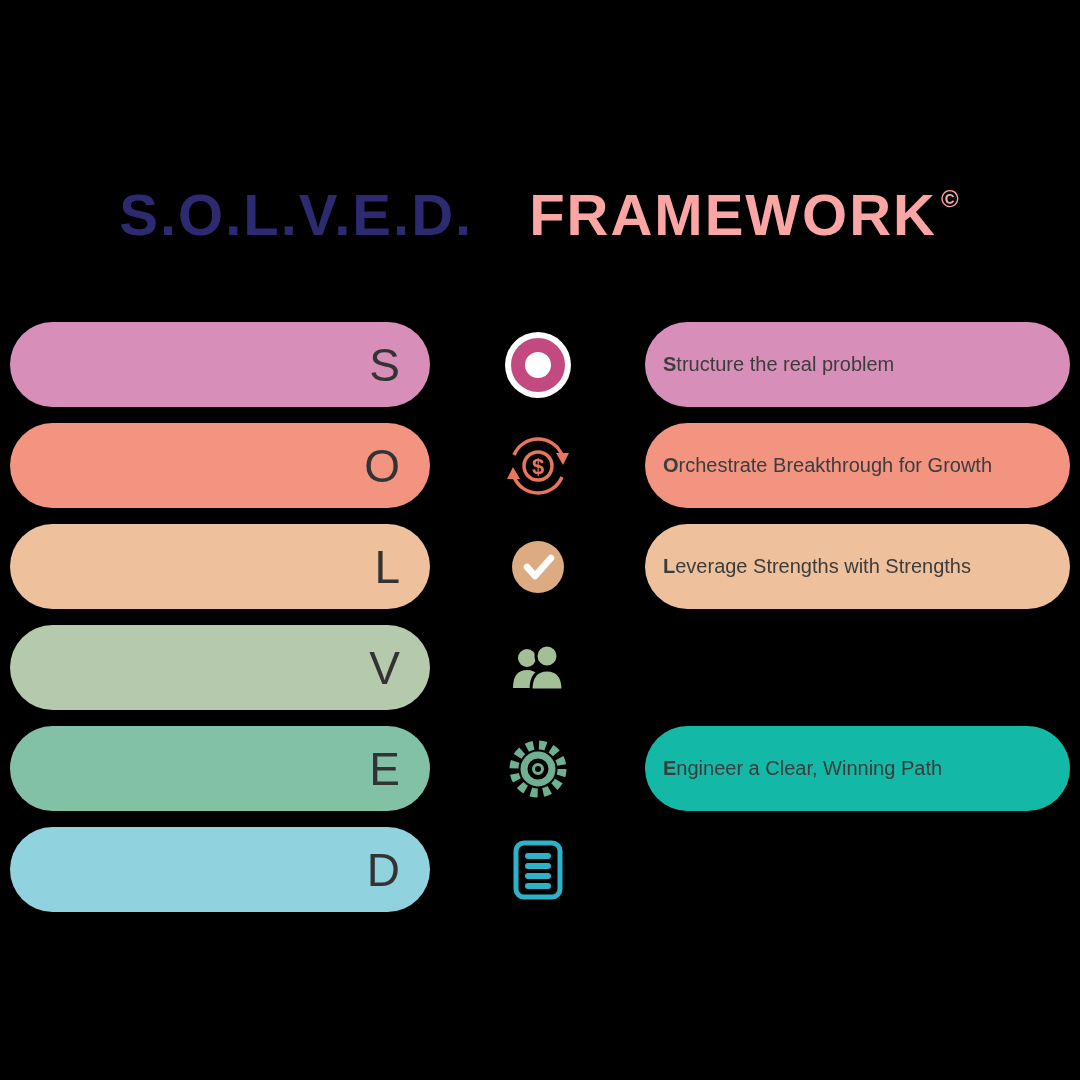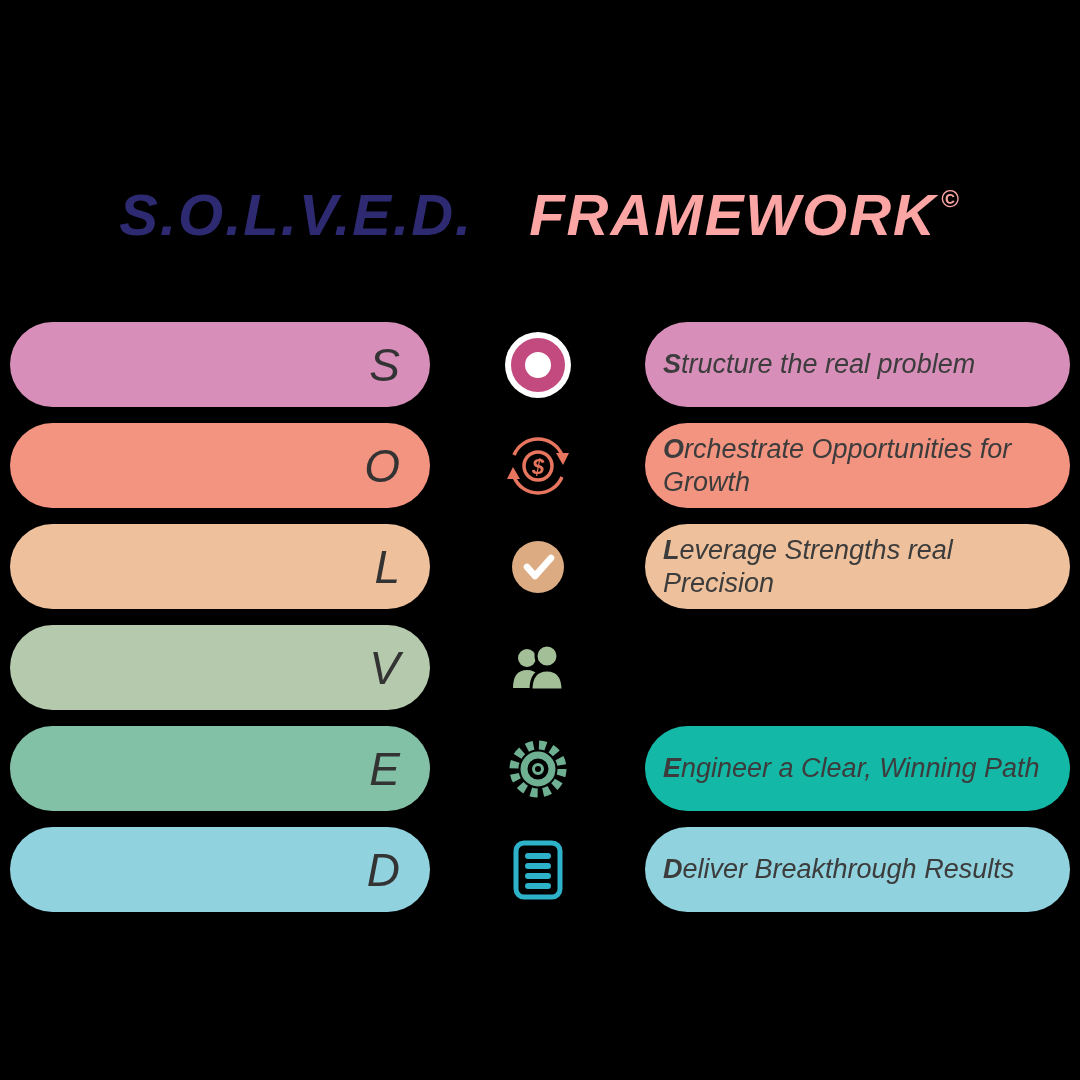--- a/index.html
+++ b/index.html
@@ -1,18 +1,18 @@
 <!DOCTYPE html>
 <html><head>
 <meta charset="utf-8">
 <style>
   html,body { margin:0; padding:0; background:#000; }
   .canvas {
     position:relative; width:1080px; height:1080px; background:#000;
-    font-family:"Liberation Sans", sans-serif; overflow:hidden;font-style:italic;
+    font-family:"Liberation Sans", sans-serif; overflow:hidden;
   }
   .title-wrap {
     position:absolute; top:186px; left:0; right:0;
     display:flex; justify-content:center; align-items:flex-start; gap:56px;
   }
   .title-word {
     font-size:58px; font-weight:800; letter-spacing:2px; line-height:1;
     white-space:nowrap;
   }
   .title-word sup { font-size:24px; font-weight:700; vertical-align:28px; margin-left:4px; }
@@ -28,21 +28,21 @@
     height:85px; border-radius:44px; box-sizing:border-box;
     display:flex; align-items:center; justify-content:flex-end;
     padding-right:30px;
   }
   .bar-letter { font-size:46px; color:#333333; }
   .icon-cell { display:flex; justify-content:center; align-items:center; }
   .bar-right {
     height:85px; border-radius:44px; box-sizing:border-box;
     display:flex; align-items:center; padding:0 14px 0 18px;
   }
-  .bar-text { font-size:27px; color:#3c3c3c; line-height:1.22; }
+  .bar-text { font-size:20px; color:#3c3c3c; line-height:1.22; }
   .bar-text .lead { font-weight:bold; }
 </style>
 </head>
 <body>
 
 <div class="canvas">
 
   <div class="title-wrap">
     <span class="title-word" style="color: rgb(46, 42, 114);">S.O.L.V.E.D.</span>
     <span class="title-word" style="color: #fca5a5;"><span>FRAMEWORK</span><sup>©</sup></span>
@@ -73,36 +73,36 @@
         <svg width="76" height="76" viewBox="-38 -38 76 76">
           <circle r="14" fill="none" stroke="currentColor" stroke-width="3.5"></circle>
           <text y="8" text-anchor="middle" font-size="22" font-weight="bold" fill="currentColor" font-family="Liberation Sans, sans-serif">$</text>
           <path d="M -24 -11 A 26 26 0 0 1 24 -11" stroke="currentColor" stroke-width="3.5" fill="none"></path>
           <path d="M 24 11 A 26 26 0 0 1 -24 11" stroke="currentColor" stroke-width="3.5" fill="none"></path>
           <polygon points="18,-13 31,-13 25,-1" fill="currentColor"></polygon>
           <polygon points="-18,13 -31,13 -25,1" fill="currentColor"></polygon>
         </svg>
       </div>
       <div class="bar-right" style="background: rgb(242, 148, 128);">
-        <div class="bar-text"><span class="lead">O</span><span>rchestrate Opportunities for Growth</span></div>
+        <div class="bar-text"><span class="lead">O</span><span>rchestrate Breakthrough for Growth</span></div>
       </div>
     </div>
 
     <div class="row">
       <div class="bar-left" style="background: rgb(238, 193, 156);">
         <span class="bar-letter">L</span>
       </div>
       <div class="icon-cell" style="color: rgb(220, 171, 130);">
         <svg width="76" height="76" viewBox="-38 -38 76 76">
           <circle r="26" fill="currentColor"></circle>
           <path d="M -11 0 L -3 9 L 13 -9" stroke="#ffffff" stroke-width="6.5" fill="none" stroke-linecap="round" stroke-linejoin="round"></path>
         </svg>
       </div>
       <div class="bar-right" style="background: rgb(238, 193, 156);">
-        <div class="bar-text"><span class="lead">L</span><span>everage Strengths real Precision</span></div>
+        <div class="bar-text"><span class="lead">L</span><span>everage Strengths with Strengths</span></div>
       </div>
     </div>
 
     <div class="row">
       <div class="bar-left" style="background: rgb(181, 201, 173);">
         <span class="bar-letter">V</span>
       </div>
       <div class="icon-cell" style="color: rgb(162, 191, 151);">
         <svg width="76" height="76" viewBox="-38 -38 76 76">
           <g fill="currentColor">
@@ -143,19 +143,16 @@
         <svg width="76" height="76" viewBox="-38 -38 76 76">
           <rect x="-22" y="-27" width="44" height="54" rx="8" stroke="currentColor" stroke-width="5" fill="none"></rect>
           <g fill="currentColor">
             <rect x="-13" y="-17" width="26" height="6" rx="3"></rect>
             <rect x="-13" y="-7" width="26" height="6" rx="3"></rect>
             <rect x="-13" y="3" width="26" height="6" rx="3"></rect>
             <rect x="-13" y="13" width="26" height="6" rx="3"></rect>
           </g>
         </svg>
       </div>
-      <div class="bar-right" style="background: rgb(144, 210, 222);">
-        <div class="bar-text"><span class="lead">D</span><span>eliver Breakthrough Results</span></div>
-      </div>
     </div>
 
   </div>
 </div>
 
 </body></html>

